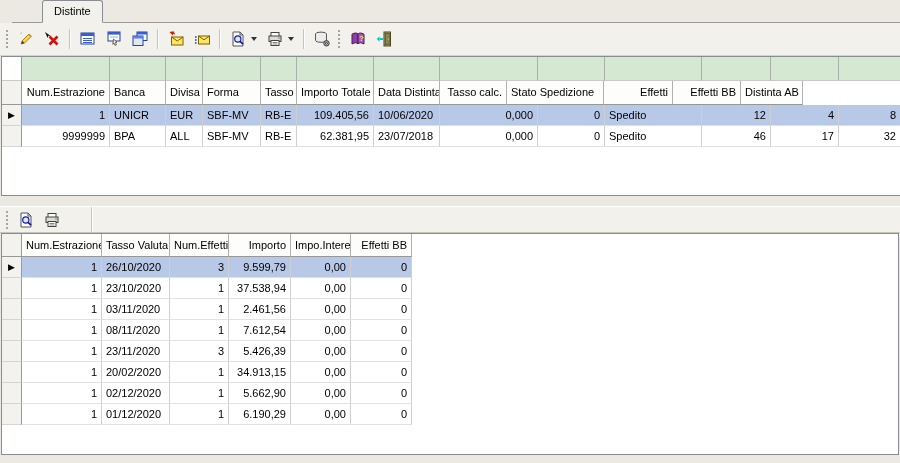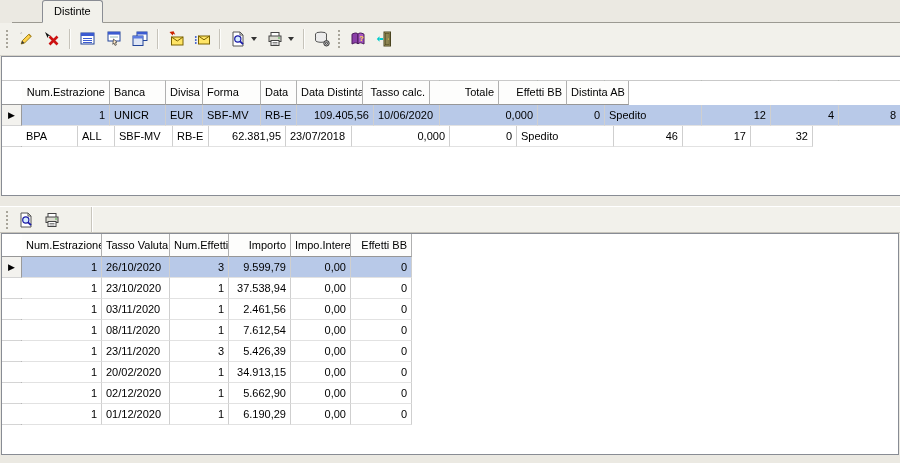--- a/index.html
+++ b/index.html
@@ -27,21 +27,21 @@
   .tbtn svg{width:16px;height:16px;display:block;}
   .drop{width:0;height:0;border-left:3px solid transparent;border-right:3px solid transparent;
         border-top:4px solid #333;margin:0 5px 0 0;}
   .tbsep{width:1px;height:20px;background:#c6c3ba;border-right:1px solid #fdfdfb;margin:0 4px;}
 
   
   .grid{position:absolute;background:#fff;border:1px solid #888c94;box-sizing:border-box;overflow:hidden;}
   .gtop{left:1px;top:56px;width:899px;height:140px;border-right:none;}
   .gbot{left:1px;top:233px;width:898px;height:222px;}
 
-  .grow{display:flex;height:21px;line-height:20px;align-items:flex-end;}
+  .grow{display:flex;height:21px;line-height:20px;}
   .bandrow{height:24px;}
   .headrow{height:24px;line-height:23px;}
   .gbot .headrow{height:23px;line-height:22px;}
 
   .cell{box-sizing:border-box;flex:0 0 auto;padding:0 4px;overflow:hidden;white-space:nowrap;
         border-right:1px solid #cfcfcf;border-bottom:1px solid #e2e2e2;}
   .hcell{background:#fdfdfc;border-right:1px solid #b0b0b0;border-bottom:1px solid #979797;}
   .bandcell{background:#d5e8d2;border-right:1px solid #a8b2a8;border-bottom:1px solid #c9c9c9;}
   .rowhdr{box-sizing:border-box;flex:0 0 20px;background:#f3f2ee;
           border-right:1px solid #9a9a9a;border-bottom:1px solid #d4d4d4;}
@@ -219,24 +219,26 @@
       <div class="cell c10 bandcell"></div>
       <div class="cell c11 bandcell"></div>
       <div class="cell c12 bandcell"></div>
     </div>
     <div class="grow headrow">
       <div class="rowhdr headhdr"></div>
       <div class="cell c0 hcell">Num.Estrazione</div>
       <div class="cell c1 hcell">Banca</div>
       <div class="cell c2 hcell">Divisa</div>
       <div class="cell c3 hcell">Forma</div>
-      <div class="cell c4 hcell">Data</div>
+      <div class="cell c4 hcell">Tasso</div>
+      <div class="cell c5 hcell">Importo Totale</div>
       <div class="cell c6 hcell">Data Distinta</div>
       <div class="cell c8 hcell">Tasso calc.</div>
-      <div class="cell c10 hcell">Totale</div>
+      <div class="cell c9 hcell">Stato Spedizione</div>
+      <div class="cell c10 hcell">Effetti</div>
       <div class="cell c11 hcell">Effetti BB</div>
       <div class="cell c12 hcell">Distinta AB</div>
     </div>
     <div class="grow datarow sel">
       <div class="rowhdr">
         <div class="arrow">▶</div>
       </div>
       <div class="cell c0">1</div>
       <div class="cell c1">UNICR</div>
       <div class="cell c2">EUR</div>
@@ -246,20 +248,21 @@
       <div class="cell c6">10/06/2020</div>
       <div class="cell c7">0,000</div>
       <div class="cell c8">0</div>
       <div class="cell c9">Spedito</div>
       <div class="cell c10">12</div>
       <div class="cell c11">4</div>
       <div class="cell c12">8</div>
     </div>
     <div class="grow datarow">
       <div class="rowhdr"></div>
+      <div class="cell c0">9999999</div>
       <div class="cell c1">BPA</div>
       <div class="cell c2">ALL</div>
       <div class="cell c3">SBF-MV</div>
       <div class="cell c4">RB-E</div>
       <div class="cell c5">62.381,95</div>
       <div class="cell c6">23/07/2018</div>
       <div class="cell c7">0,000</div>
       <div class="cell c8">0</div>
       <div class="cell c9">Spedito</div>
       <div class="cell c10">46</div>

